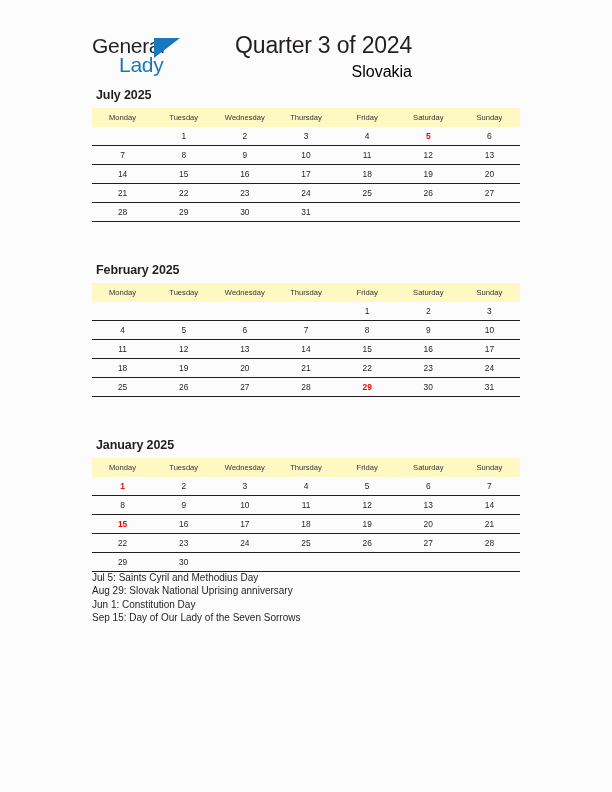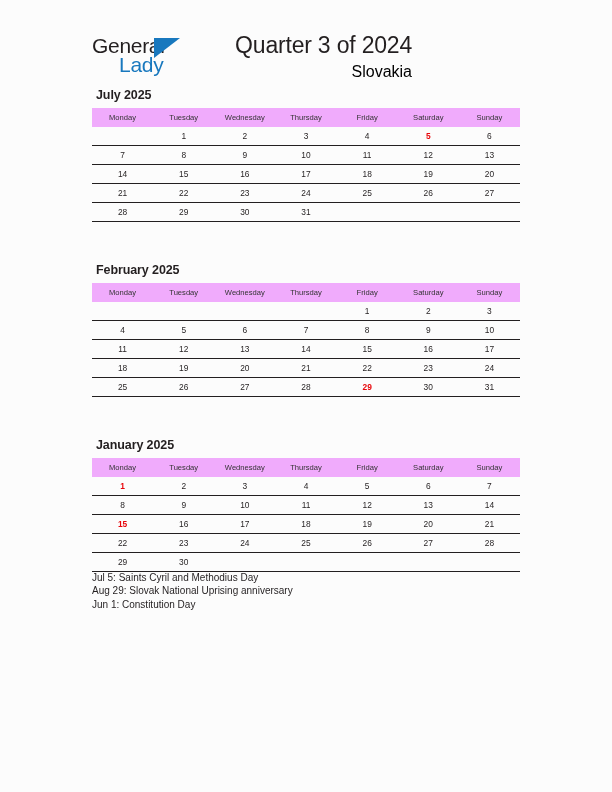--- a/index.html
+++ b/index.html
@@ -97,21 +97,21 @@
     color: #231f20;
     margin: 0 0 6px 4px;
     letter-spacing: -0.1px;
   }
   table.cal {
     width: 428px;
     border-collapse: collapse;
     table-layout: fixed;
   }
   table.cal th {
-    background: #f0abfc;
+    background: #fef9c3;
     font-size: 7.6px;
     font-weight: normal;
     color: #333333;
     text-align: center;
     padding: 5px 0 5px 0;
     height: 8px;
     border: none;
   }
   table.cal td {
     font-size: 8.4px;
@@ -387,13 +387,14 @@
           </tr>
         </tbody>
       </table>
     </div>
   </div>
 
 <div class="notes" id="notes-container">
     <div class="note-line">Jul 5: Saints Cyril and Methodius Day</div>
     <div class="note-line">Aug 29: Slovak National Uprising anniversary</div>
     <div class="note-line">Jun 1: Constitution Day</div>
+    <div class="note-line">Sep 15: Day of Our Lady of the Seven Sorrows</div>
   </div>
 
 </body></html>

